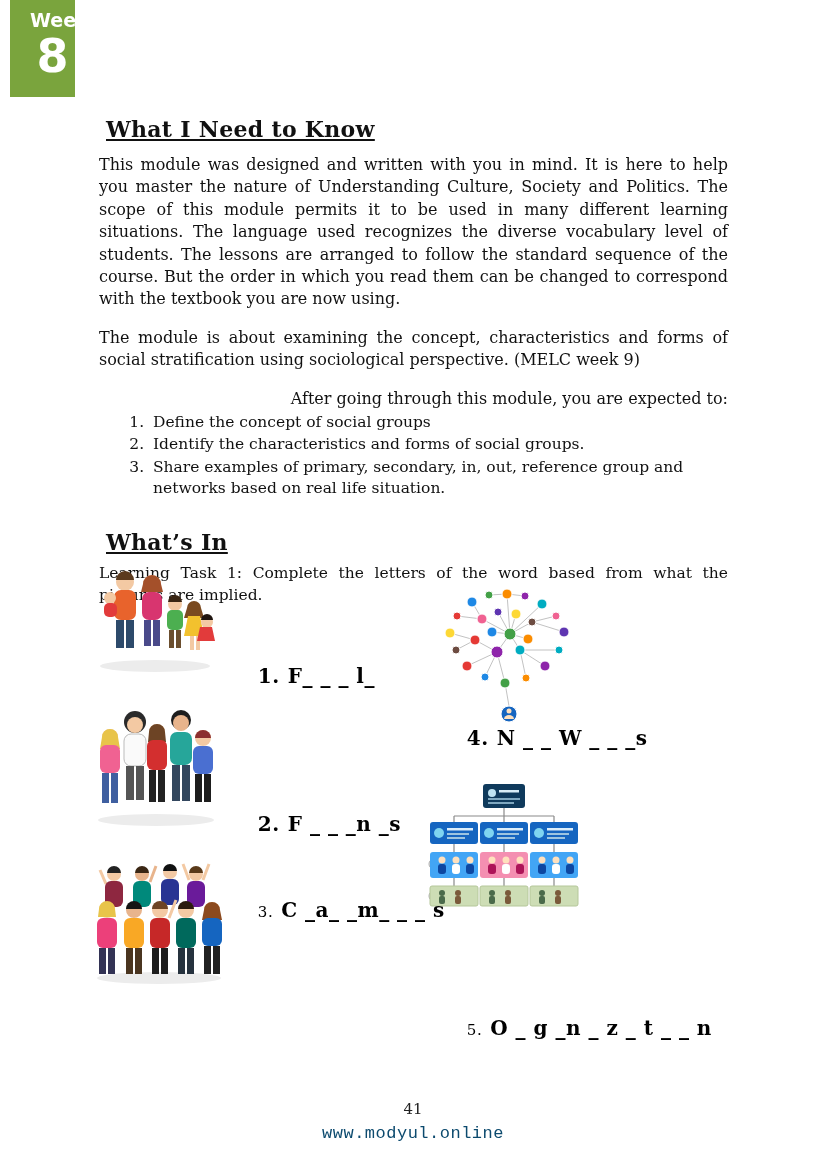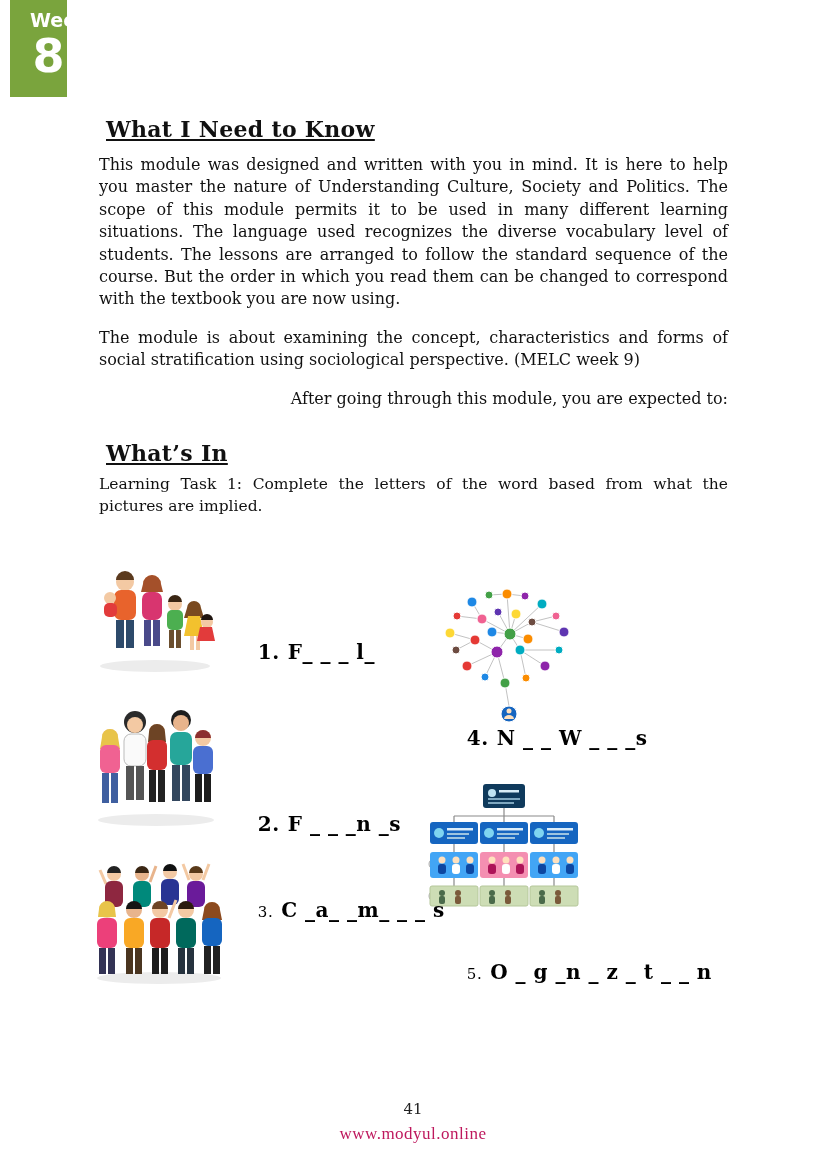--- a/index.html
+++ b/index.html
@@ -3,21 +3,21 @@
 <meta charset="utf-8">
 <style>
   * { margin:0; padding:0; box-sizing:border-box; }
   html,body { background:#ffffff; }
   .page {
     position:relative; width:826px; height:1169px; background:#fff;
     font-family:"DejaVu Serif", serif; color:#111; overflow:hidden;
   }
   
   .week-badge {
-    position:absolute; left:10px; top:0; width:57px; height:97px;
+    position:absolute; left:10px; top:0; width:65px; height:97px;
     background:#7aa43d; color:#fff; text-align:center;
     font-family:"DejaVu Sans", sans-serif;
     padding-left:20px;
   }
   .week-label { font-size:19px; font-weight:700; padding-top:9px; }
   .week-number { font-size:46px; font-weight:700; line-height:1; margin-top:2px; }
 
   
   .content { position:absolute; left:99px; top:100px; width:629px; }
   .section-title {
@@ -44,52 +44,57 @@
   }
   .answer .num { margin-right:8px; }
   .answer .num.small { font-size:15px; font-weight:400; }
 
   .img-family     { left:95px;  top:566px; }
   .img-friends    { left:95px;  top:692px; }
   .img-classmates { left:92px;  top:850px; }
   .img-network    { left:437px; top:586px; }
   .img-orgchart   { left:428px; top:782px; }
 
-  .ans-1 { left:228px; top:616px; }
+  .ans-1 { left:228px; top:640px; }
   .ans-2 { left:228px; top:788px; }
   .ans-3 { left:228px; top:874px; }
   .ans-4 { left:437px; top:702px; }
-  .ans-5 { left:437px; top:936px; }
+  .ans-5 { left:437px; top:992px; }
 
   
   .page-number {
     position:absolute; left:0; right:0; top:1100px; text-align:center;
     font-size:15px; color:#222;
   }
   .watermark {
     position:absolute; left:0; right:0; top:1124px; text-align:center;
-    font-family:Liberation Serif, serif; font-size:17px; color:#be185d;
+    font-family:Liberation Mono, monospace; font-size:17px; color:#0c4a6e;
     letter-spacing:.5px;
   }
 </style>
 </head>
 <body>
 
 <div class="page">
 
   <div class="week-badge">
     <div class="week-label">Week</div>
     <div class="week-number">8</div>
   </div>
 
   <div class="content">
     <h1 class="section-title">What I Need to Know</h1>
     <p class="body">This module was designed and written with you in mind. It is here to help you master the nature of Understanding Culture, Society and Politics. The scope of this module permits it to be used in many different learning situations. The language used recognizes the diverse vocabulary level of students. The lessons are arranged to follow the standard sequence of the course. But the order in which you read them can be changed to correspond with the textbook you are now using.</p>
     <p class="body">The module is about examining the concept, characteristics and forms of social stratification using sociological perspective. (MELC week 9)</p>
     <p class="body lead">After going through this module, you are expected to:</p>
+    <ol class="objectives">
+      <li>Define the concept of social groups</li>
+      <li>Identify the characteristics and forms of social groups.</li>
+      <li>Share examples of primary, secondary, in, out, reference group and networks based on real life situation.</li>
+    </ol>
     <h1 class="section-title second">What’s In</h1>
     <p class="task-line"><span class="task-label">Learning Task 1</span><span>: Complete the letters of the word based from what the pictures are implied.</span></p>
   </div>
 
   <div class="pic img-family">
     <svg width="120" height="108" viewBox="0 0 120 108">
       <ellipse cx="60" cy="100" rx="55" ry="6" fill="#ececec"></ellipse>
       <circle cx="30" cy="16" r="9" fill="#f3c9a3"></circle>
       <path d="M21 14 a9 9 0 0 1 18 0 z" fill="#5b3a1e"></path>
       <rect x="19" y="24" width="22" height="30" rx="7" fill="#e8632c"></rect>

